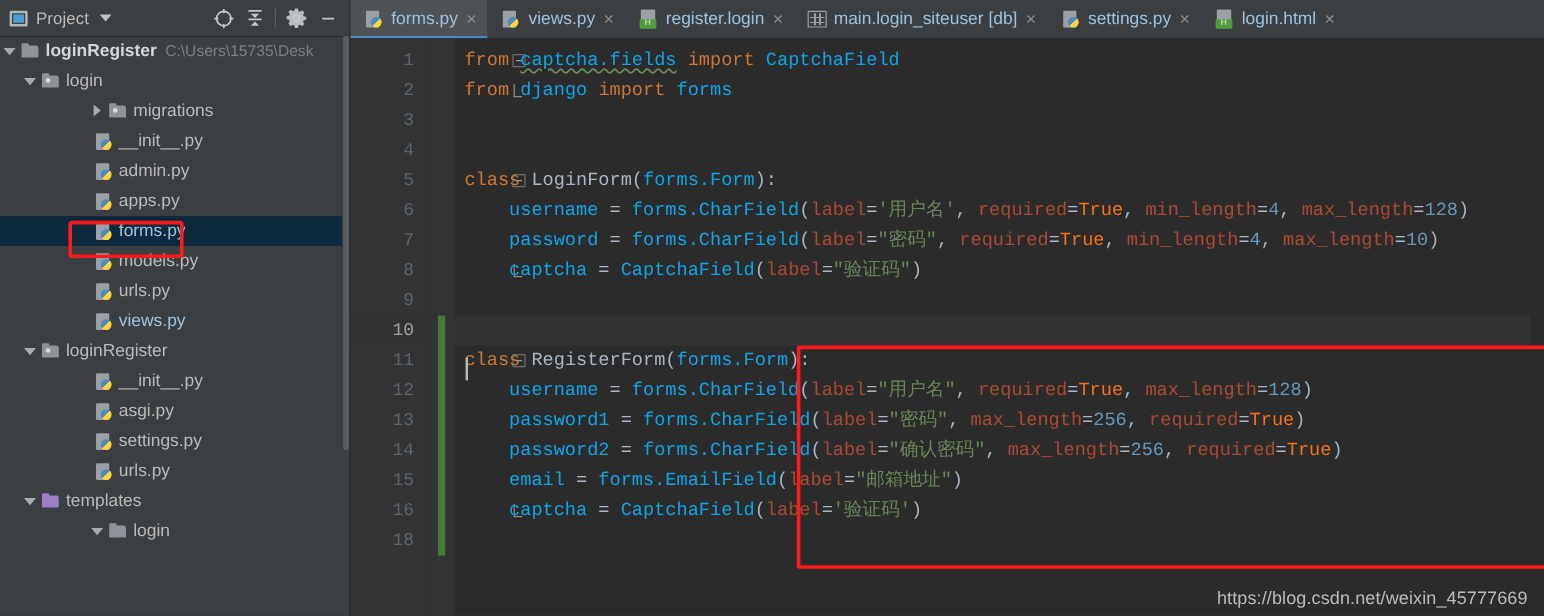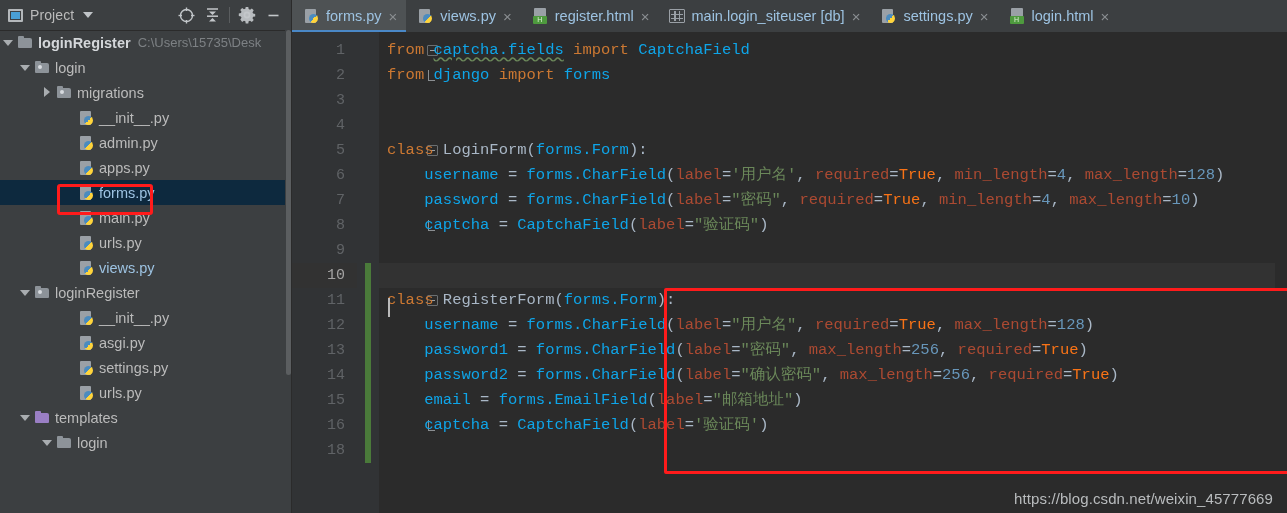--- a/index.html
+++ b/index.html
@@ -95,21 +95,21 @@
     content:"";position:absolute;left:6px;top:6px;width:9px;height:9px;border-radius:50%;
     background:
       linear-gradient(135deg,#4b8bbe 0 50%,#ffd43b 50% 100%);
   }
   .lbl{color:#bbbbbb;}
   .lbl.blue{color:#9dc3e2;}
   .lbl.bold{font-weight:bold;color:#d4d7da;}
   .path{color:#7d8184;font-size:13px;margin-left:7px;}
   .ind0{padding-left:3px;}
   .ind1{padding-left:20px;}
-  .ind2{padding-left:42px;}
+  .ind2{padding-left:42px;margin-left:34px;}
   .ind3{padding-left:64px;}
 
   
   #ann-forms{
     position:absolute;left:57px;top:184px;width:90px;height:25px;
     border:3px solid #ff1b1b;border-radius:3px;pointer-events:none;z-index:9;
   }
 
   
   #left-scroll{
@@ -332,21 +332,21 @@
           <span class="lbl">apps.py</span>
         </div>
         <div class="row ind3 selected">
           <div class="arrow none"></div>
           <div class="ico py"></div>
           <span class="lbl blue">forms.py</span>
         </div>
         <div class="row ind3">
           <div class="arrow none"></div>
           <div class="ico py"></div>
-          <span class="lbl">main.py</span>
+          <span class="lbl">models.py</span>
         </div>
         <div class="row ind3">
           <div class="arrow none"></div>
           <div class="ico py"></div>
           <span class="lbl">urls.py</span>
         </div>
         <div class="row ind3">
           <div class="arrow none"></div>
           <div class="ico py"></div>
           <span class="lbl blue">views.py</span>
@@ -408,21 +408,21 @@
         </div>
         <div class="tab">
           <div class="tico py"></div>
           <span class="tlabel">views.py</span>
           <span class="tclose">×</span>
         </div>
         <div class="tab">
           <div class="tico html">
             <span class="h">H</span>
           </div>
-          <span class="tlabel">register.html</span>
+          <span class="tlabel">register.login</span>
           <span class="tclose">×</span>
         </div>
         <div class="tab">
           <div class="tico db">
             <span class="g"></span>
           </div>
           <span class="tlabel">main.login_siteuser [db]</span>
           <span class="tclose">×</span>
         </div>
         <div class="tab">

